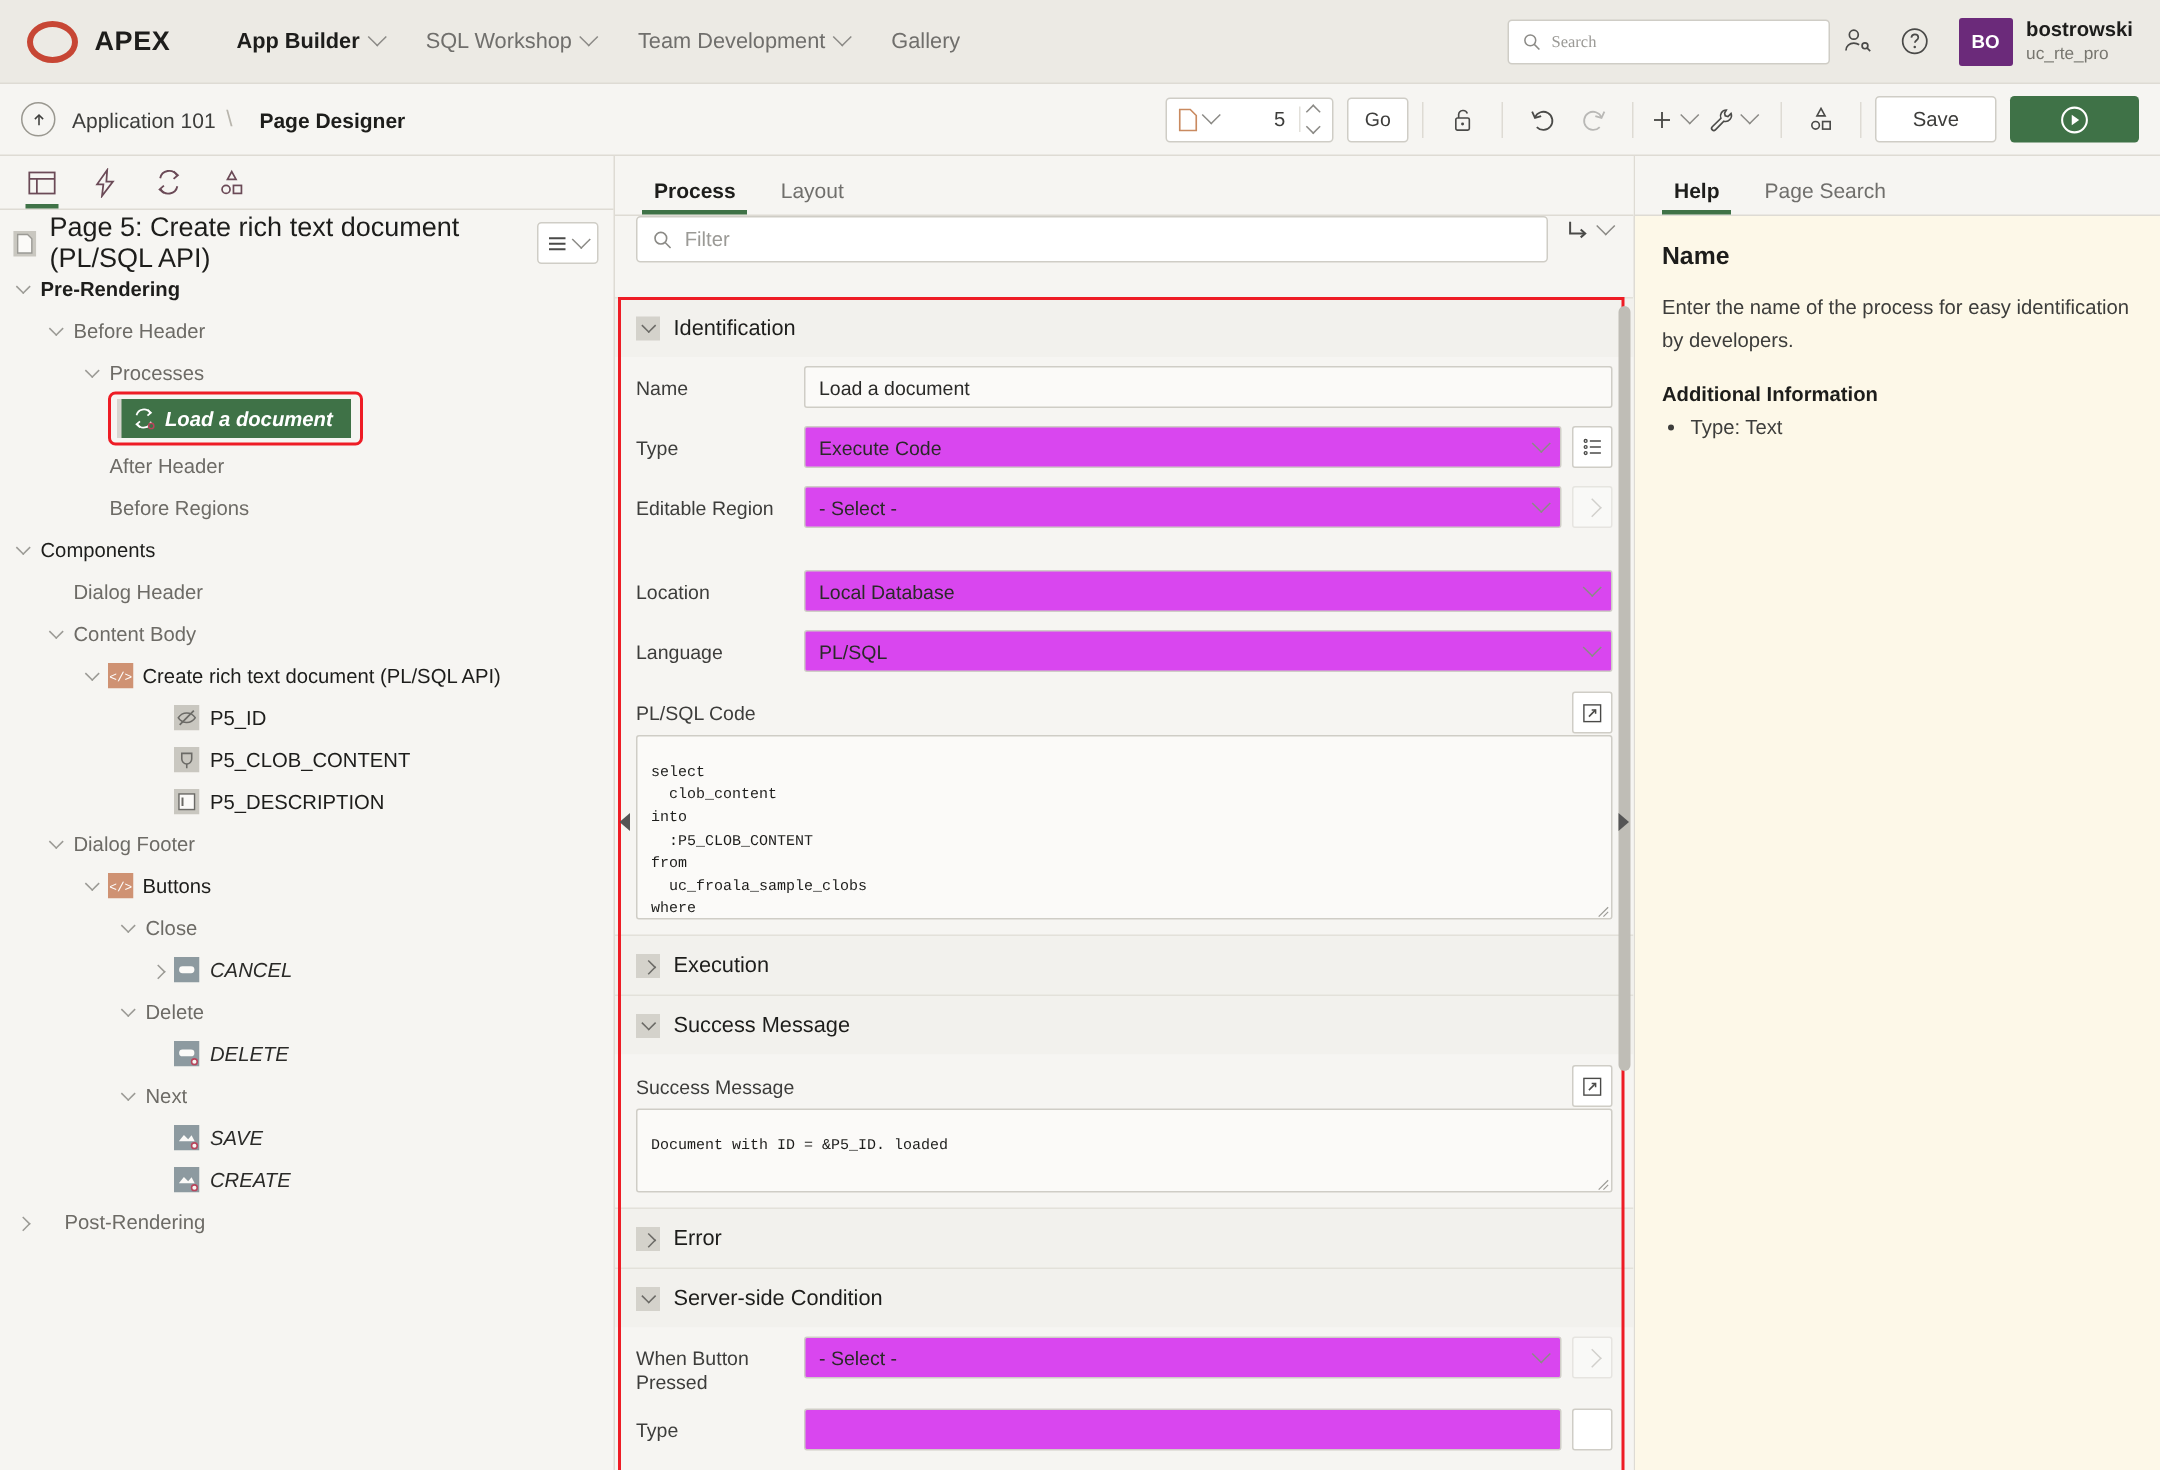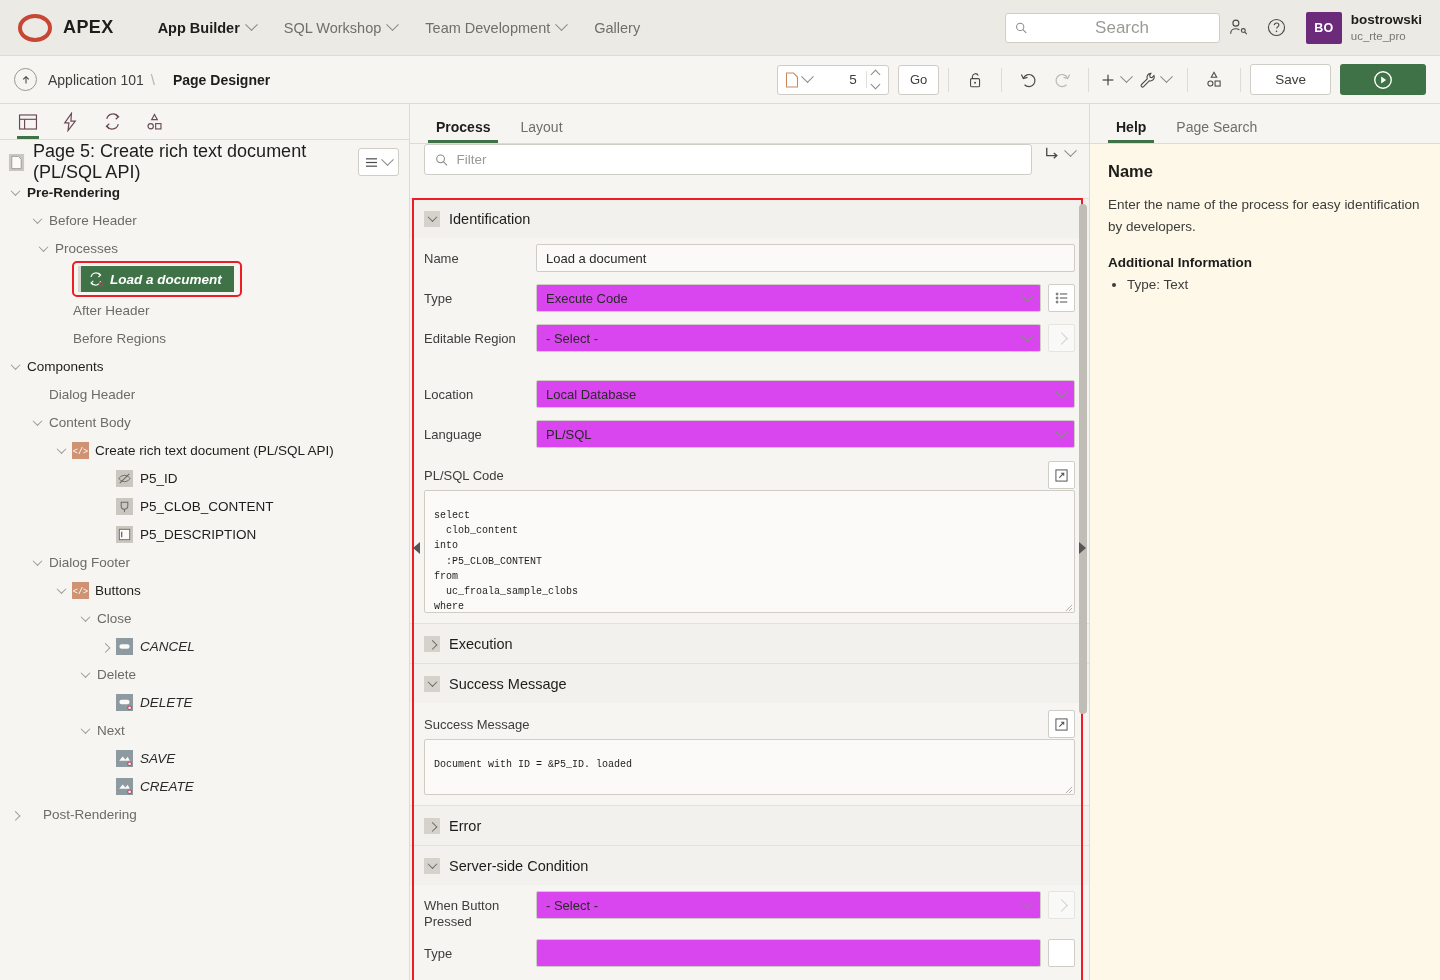--- a/index.html
+++ b/index.html
@@ -31,22 +31,22 @@
     padding: 0 14px; height: 56px; cursor: pointer;
   }
   .nav-item.active { color: #1d1d1b; font-weight: bold; }
   .chev { width: 9px; height: 9px; border-right: 1.5px solid #8b8a86; border-bottom: 1.5px solid #8b8a86; transform: rotate(45deg) translate(-2px,-2px); }
   .nav-spacer { flex: 1; }
   .searchbox {
     width: 215px; height: 30px; background: #fff; border: 1px solid #cfcdc6;
     border-radius: 3px; display: flex; align-items: center; gap: 7px; padding: 0 9px;
   }
   .searchbox input {
-    border: none; outline: none; font-size: 17px; width: 100%;
-    font-family: Liberation Sans, sans-serif; color: #4a4a48; background: transparent; text-align: center;
+    border: none; outline: none; font-size: 11px; width: 100%;
+    font-family: Liberation Serif, serif; color: #4a4a48; background: transparent;
   }
   .searchbox input::placeholder { color: #9b9a96; }
   .icon-btn { width: 38px; height: 38px; display: flex; align-items: center; justify-content: center; cursor: pointer; }
   .avatar {
     width: 36px; height: 32px; background: #6b2a7a; color: #fff; font-size: 12.5px;
     font-weight: bold; display: flex; align-items: center; justify-content: center;
     border-radius: 2px; margin-left: 10px;
   }
   .user-block { margin-left: 9px; line-height: 1.25; cursor: pointer; }
   .user-name { font-size: 13.5px; font-weight: bold; color: #1d1d1b; }
@@ -384,21 +384,21 @@
           <span class="tlabel" style="font-weight:bold;margin-left:4px">Pre-Rendering</span>
         </div>
 
         <div class="trow" style="padding-left:30px">
           <span class="tarrow">
               <span class="tcar down"></span>
             </span>
           <span class="tlabel" style="margin-left:4px">Before Header</span>
         </div>
 
-        <div class="trow" style="padding-left:36px">
+        <div class="trow" style="padding-left:54px">
           <span class="tarrow">
               <span class="tcar down"></span>
             </span>
           <span class="tlabel" style="margin-left:4px">Processes</span>
         </div>
 
         <div class="trow" style="padding-left:78px;height:34px">
           <span class="sel-wrap">
             <span class="sel-chip">
               <span class="tico">

